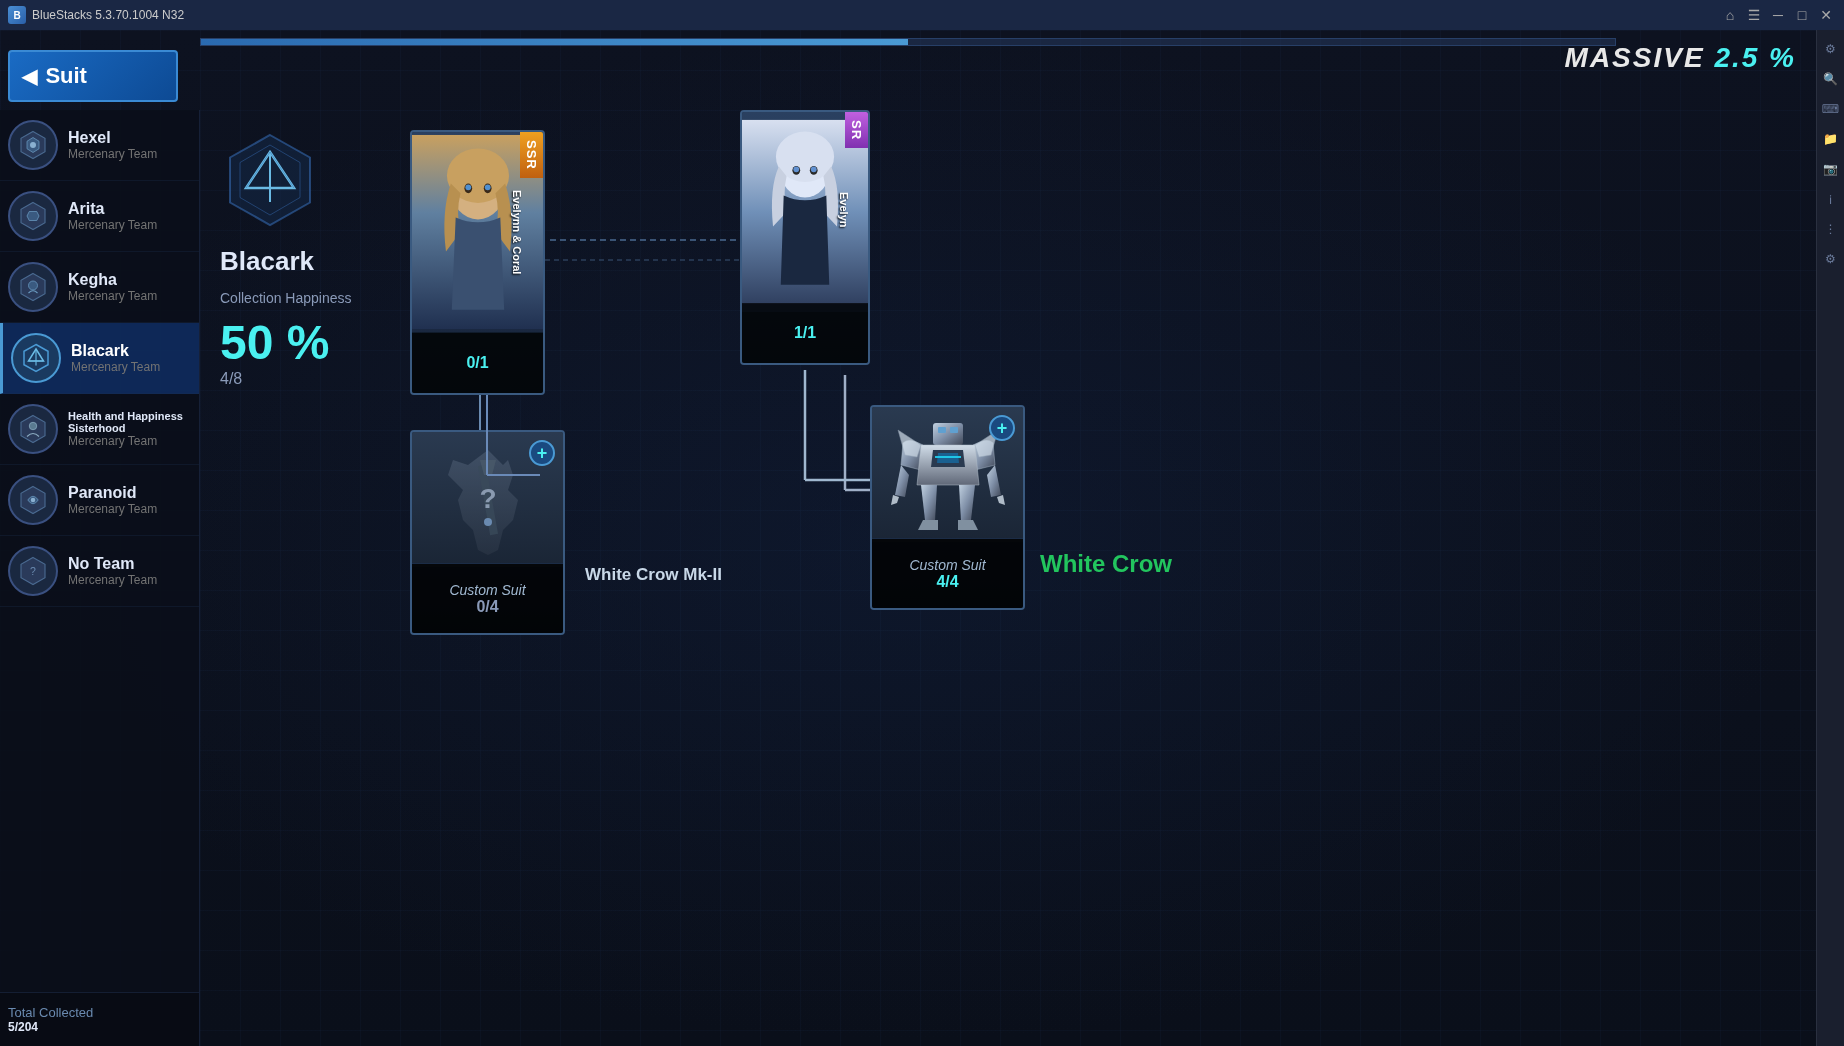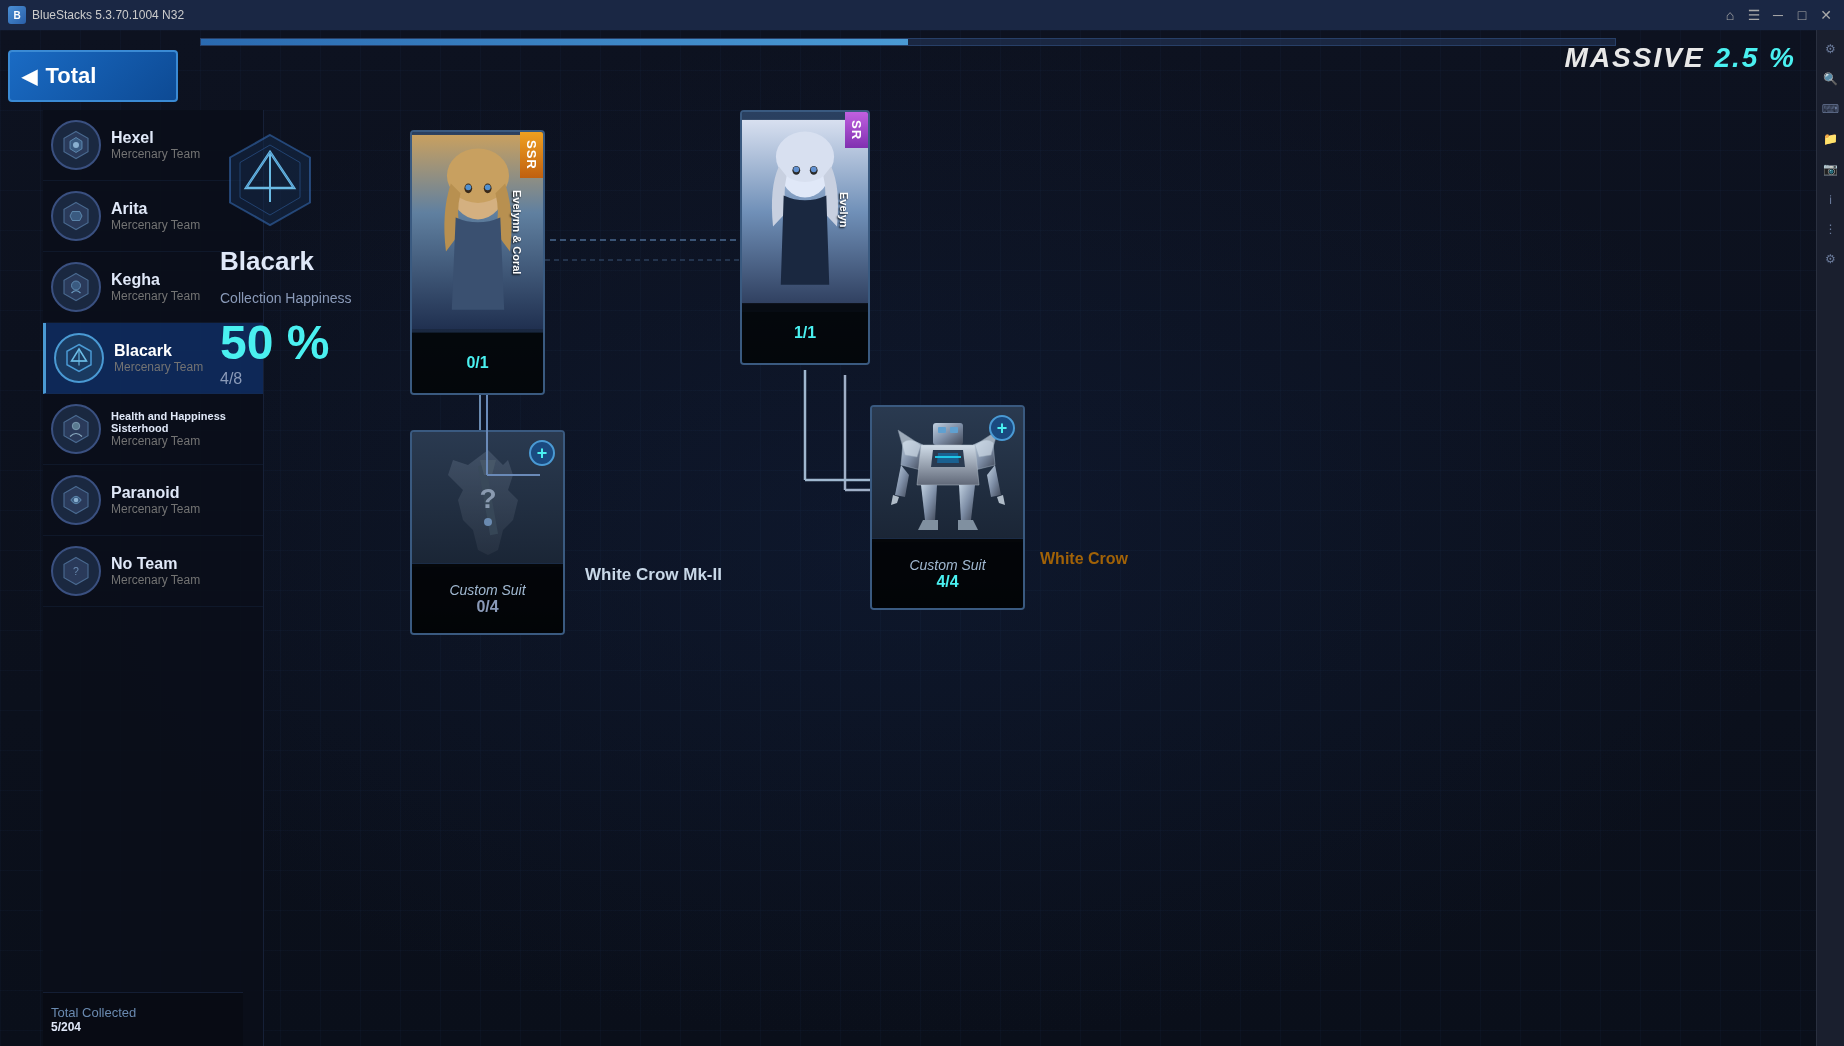--- a/index.html
+++ b/index.html
@@ -163,26 +163,25 @@
     .back-label {
       color: white;
       font-size: 22px;
       font-weight: bold;
     }
 
     
     .sidebar {
       position: absolute;
       top: 80px; left: 0;
-      width: 221px;
+      width: 200px;
       bottom: 0;
       background: rgba(10,14,25,0.9);
       border-right: 1px solid rgba(40,60,100,0.4);
       overflow-y: auto;
-      margin-left: 43px;
     }
     .sidebar-item {
       display: flex;
       align-items: center;
       padding: 10px 8px;
       cursor: pointer;
       border-bottom: 1px solid rgba(30,50,80,0.3);
       gap: 10px;
     }
     .sidebar-item.active {
@@ -427,21 +426,21 @@
       <div class="progress-bar-fill"></div>
     </div>
     <div class="massive-label">
       <span>MASSIVE</span>
       <span class="massive-percent">2.5 %</span>
     </div>
   </div>
 
   <div class="back-button">
     <span class="back-arrow">◀</span>
-    <span class="back-label">Total</span>
+    <span class="back-label">Suit</span>
   </div>
 
   <div class="sidebar">
 
     <div class="sidebar-item">
       <div class="sidebar-icon">
         <svg viewBox="0 0 40 40" fill="none">
           <polygon points="20,2 36,11 36,29 20,38 4,29 4,11" fill="#2a3a5a" stroke="#4a6a90" stroke-width="1.5"></polygon>
           <path d="M12,15 L20,10 L28,15 L28,25 L20,30 L12,25 Z" fill="#3a5a80" stroke="#6a9ac0" stroke-width="1"></path>
           <circle cx="20" cy="20" r="4" fill="#8ab0d0"></circle>
@@ -730,21 +729,21 @@
             <path d="M92,30 L115,15 L108,40 L96,42 Z" fill="#d0dce8" opacity="0.7" stroke="#a0b0c0" stroke-width="0.5"></path>
             <path d="M38,30 L15,15 L22,40 L34,42 Z" fill="#d0dce8" opacity="0.7" stroke="#a0b0c0" stroke-width="0.5"></path>
           </svg>
         </div>
         <div class="suit-card-bottom" style="position:absolute; bottom:0; left:0; right:0; height:70px; background:rgba(0,0,0,0.8); display:flex; flex-direction:column; align-items:center; justify-content:center; border-top:1px solid rgba(60,100,160,0.4);">
           <div style="color:#a0b8d0; font-size:14px; font-style:italic;">Custom Suit</div>
           <div style="color:#4af0f0; font-size:16px; font-weight:bold;">4/4</div>
         </div>
       </div>
 
-      <div class="unit-label" style="left:650px; top:440px; font-size:16px; color:#a16207;">White Crow</div>
+      <div class="unit-label" style="left:650px; top:440px; font-size:24px; color:#22c55e;">White Crow</div>
 
       <svg style="position:absolute; top:0; left:0; width:100%; height:100%; pointer-events:none;">
 
         <line x1="97" y1="285" x2="97" y2="365" stroke="#6a8ab8" stroke-width="2"></line>
         <line x1="97" y1="365" x2="150" y2="365" stroke="#6a8ab8" stroke-width="2"></line>
 
         <line x1="415" y1="260" x2="415" y2="370" stroke="#a0b8d0" stroke-width="2.5"></line>
         <line x1="415" y1="370" x2="480" y2="370" stroke="#a0b8d0" stroke-width="2.5"></line>
 
         <line x1="155" y1="150" x2="350" y2="150" stroke="#4a6a90" stroke-width="1.5" stroke-dasharray="5,4" opacity="0.5"></line>

